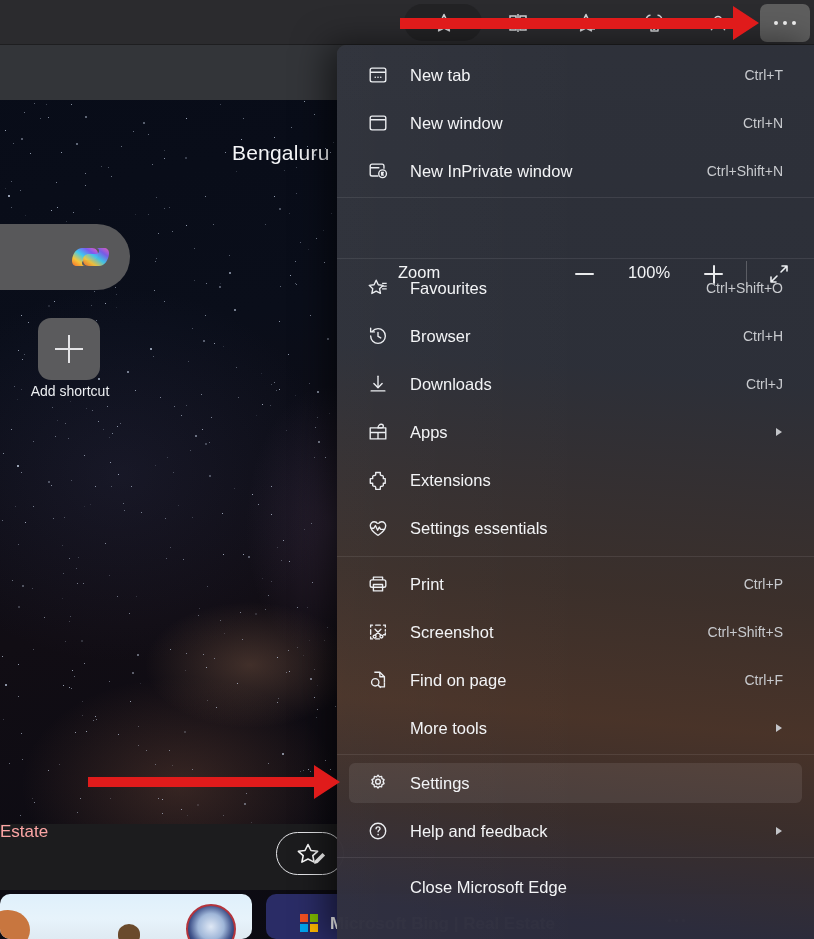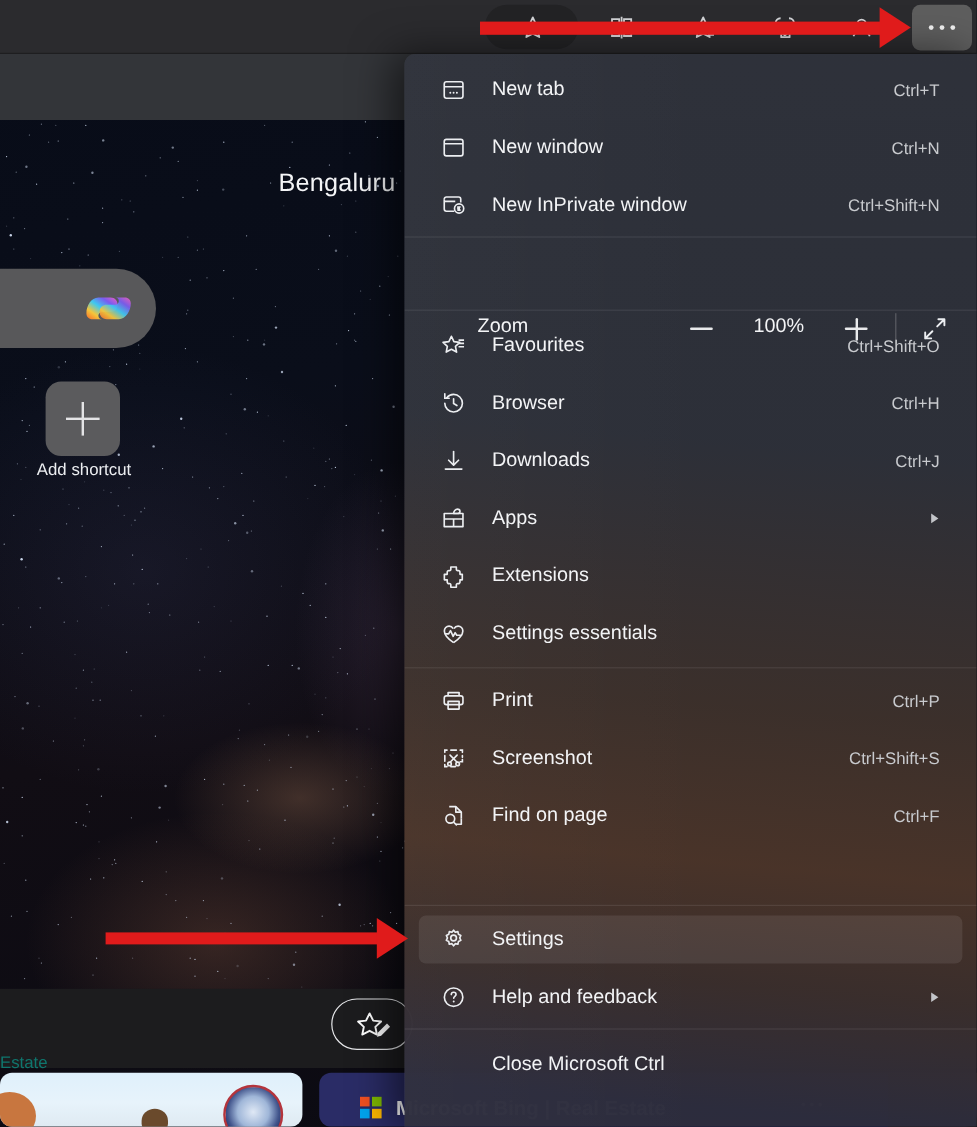--- a/index.html
+++ b/index.html
@@ -77,22 +77,22 @@
     position: absolute; left: 14px; top: 383px; width: 112px; text-align: center;
     font-size: 14px; color: #eceef1;
   }
 
   
   #bottom-bar {
     position: absolute; left: 0; top: 824px; width: 814px; height: 66px;
     background: #1c1c1e;
   }
   #bottom-title {
-    position: absolute; left: 0px; top: 877px;
-    font-size: 14px; color: #0f766e; white-space: nowrap;
+    position: absolute; left: 0px; top: 822px;
+    font-size: 17px; color: #fca5a5; white-space: nowrap;
   }
   #fav-edit-btn {
     position: absolute; left: 276px; top: 832px; width: 68px; height: 43px;
     border-radius: 22px; border: 1px solid #e6e7ea; background: transparent;
   }
   #fav-edit-btn .gl { position: absolute; left: 18px; top: 9px; width: 32px; height: 26px; color: #fff; }
 
   #card-left {
     position: absolute; left: 0px; top: 894px; width: 252px; height: 45px;
     border-radius: 10px;
@@ -906,20 +906,24 @@
             <path d="M14 3.5v5h5"></path>
           <path d="M19 14.5v5h-5"></path>
           <circle cx="9" cy="14.5" r="4"></circle>
             <path d="M12 17.5l3 3"></path>
         </svg>
       </span>
       <span class="mi-label">Find on page</span>
       <span class="mi-accel">Ctrl+F</span>
     </div>
 
+    <div class="menu-item" style="top:663px">
+      <span class="mi-label">More tools</span>
+      <span class="mi-caret"></span>
+    </div>
 
     <div class="menu-sep" style="top:709px"></div>
 
     <div class="menu-item selected" style="top:718px">
       <span class="mi-icon">
         <svg viewBox="0 0 24 24" fill="none" stroke="currentColor" stroke-width="1.5" stroke-linejoin="round">
           <path d="M12 3.4l1.5 1.9 2.4-.5.5 2.4 2.2 1.1-1 2.2 1 2.2-2.2 1.1-.5 2.4-2.4-.5L12 17.6l-1.5-1.9-2.4.5-.5-2.4-2.2-1.1 1-2.2-1-2.2 2.2-1.1.5-2.4 2.4.5z"></path>
           <circle cx="12" cy="10.5" r="2.6"></circle>
         </svg>
       </span>
@@ -934,21 +938,21 @@
           <circle cx="12.1" cy="16" r=".9" fill="currentColor" stroke="none"></circle>
         </svg>
       </span>
       <span class="mi-label">Help and feedback</span>
       <span class="mi-caret"></span>
     </div>
 
     <div class="menu-sep" style="top:812px"></div>
 
     <div class="menu-item" style="top:822px">
-      <span class="mi-label">Close Microsoft Ctrl</span>
+      <span class="mi-label">Close Microsoft Edge</span>
     </div>
   </div>
 
   <div class="arrow-shaft" id="arrow-top-shaft"></div>
   <div class="arrow-head" id="arrow-top-head"></div>
   <div class="arrow-shaft" id="arrow-settings-shaft"></div>
   <div class="arrow-head" id="arrow-settings-head"></div>
 
 </div>
 

